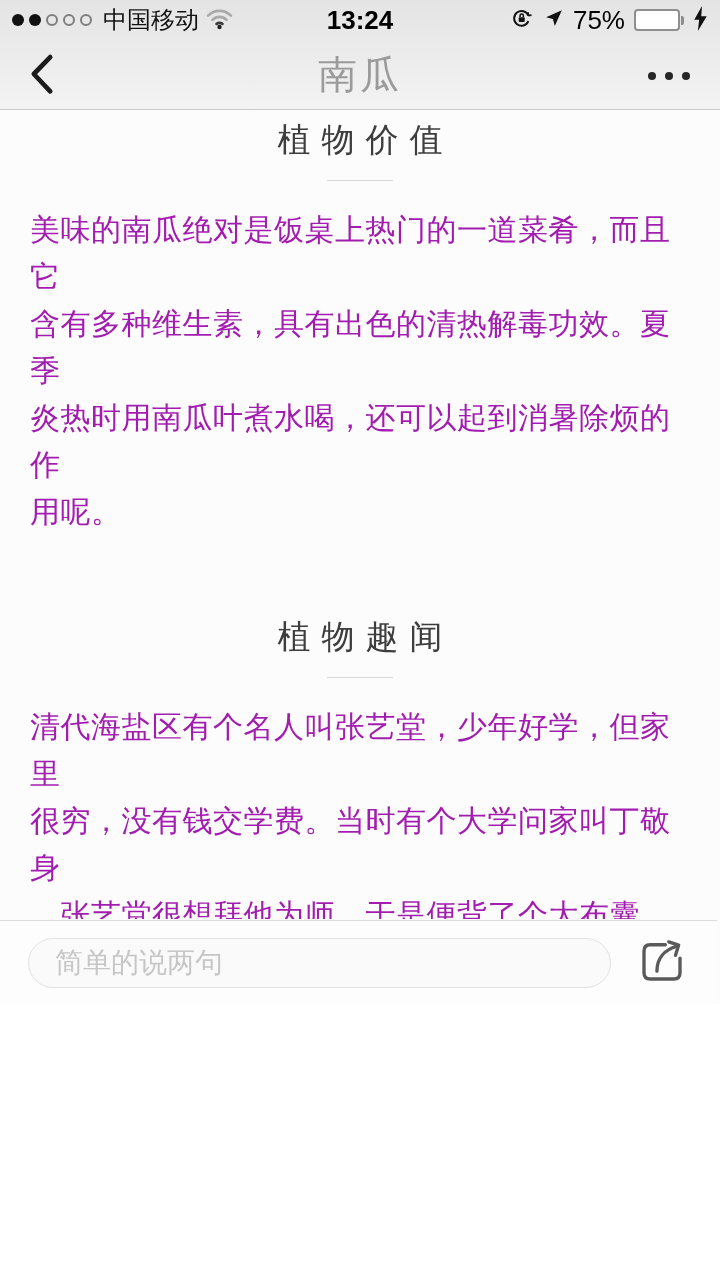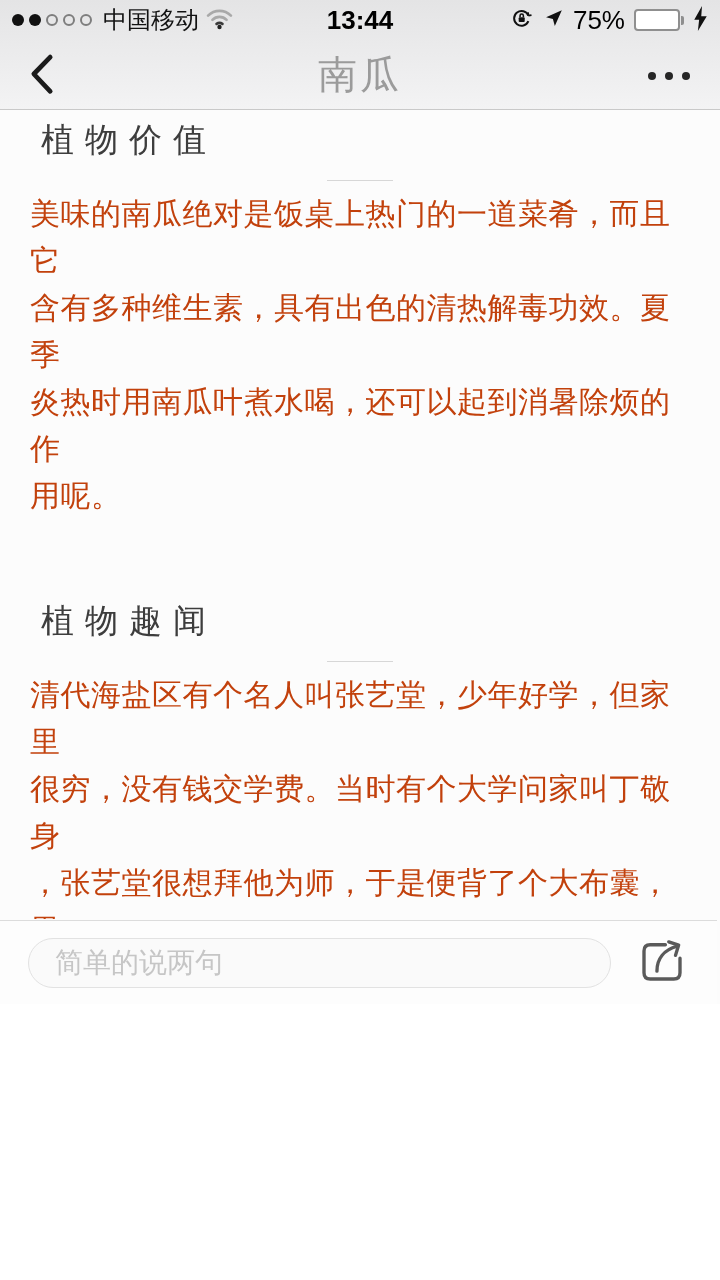--- a/index.html
+++ b/index.html
@@ -27,24 +27,24 @@
 
   .nav-bar { position:relative; height:70px; display:flex; align-items:center; }
   .back-btn { position:absolute; left:28px; top:12px; width:40px; height:48px; display:flex; align-items:center; cursor:pointer; }
   .nav-title { width:100%; text-align:center; font-size:39px; font-weight:300; color:#9b9b9b; letter-spacing:3px; }
   .more-btn { position:absolute; right:28px; top:24px; display:flex; gap:9px; padding:8px 2px; cursor:pointer; }
   .mdot { width:8px; height:8px; border-radius:50%; background:#262626; }
 
   
   .content { position:absolute; top:111px; left:0; right:0; bottom:85px; padding:0 30px; overflow:hidden; }
   .section-title { margin-top:8px; font-family:"Liberation Serif","DejaVu Serif",serif; font-size:33px; line-height:42px;
-                   color:#3d3d3d; text-align:left; letter-spacing:11px; padding-left:11px; }
+                   color:#3d3d3d; text-align:center; letter-spacing:11px; padding-left:11px; }
   .section + .section .section-title { margin-top:81px; }
   .title-divider { width:66px; height:1px; background:#d7d7d7; margin:19px auto 0; }
-  .section-body { margin-top:9px; font-size:30px; line-height:47px; color:#c2410c; font-weight:300;
+  .section-body { margin-top:25px; font-size:30px; line-height:47px; color:#a21caf; font-weight:300;
                   white-space:pre-line; letter-spacing:0.5px; }
 
   
   .bottom-bar { position:absolute; bottom:0; left:0; right:3px; height:84px; background:#fdfdfd;
                 border-top:1px solid #dcdcdc; display:flex; align-items:center; padding:4px 28px; gap:24px; }
   .comment-input { flex:1; height:50px; border-radius:26px; border:1px solid #e2e2e2; background:#fafafa;
                    padding:0 26px; font-size:28px; font-weight:300; color:#555; outline:none;
                    font-family:"Liberation Sans","DejaVu Sans",sans-serif; }
   .comment-input::placeholder { color:#c6c6c6; }
   .share-btn { width:54px; height:54px; display:flex; align-items:center; justify-content:center; cursor:pointer; }
@@ -67,21 +67,21 @@
         <span class="carrier">中国移动</span>
         <span>
           <svg width="27" height="23" viewBox="0 0 26 22">
             <path d="M2 8.2 a15.5 15.5 0 0 1 22 0" stroke="#a9a9a9" stroke-width="2.6" fill="none" stroke-linecap="round"></path>
             <path d="M6.2 12.3 a9.5 9.5 0 0 1 13.6 0" stroke="#a9a9a9" stroke-width="2.6" fill="none" stroke-linecap="round"></path>
             <path d="M10.2 16.2 a5 5 0 0 1 5.6 0" stroke="#3a3a3a" stroke-width="2.6" fill="none" stroke-linecap="round"></path>
             <circle cx="13" cy="19.2" r="2.1" fill="#222"></circle>
           </svg>
         </span>
       </div>
-      <div class="sb-time">13:44</div>
+      <div class="sb-time">13:24</div>
       <div class="sb-right">
         <span>
           <svg width="25" height="25" viewBox="0 0 24 24">
             <path d="M18.6 14.5 A7.1 7.1 0 1 1 18.6 9.2" fill="none" stroke="#111" stroke-width="1.9"></path>
             <path d="M18.6 9.2 l3 -0.5 M18.6 9.2 l-0.3 -3" stroke="#111" stroke-width="1.7" fill="none"></path>
             <path d="M10.6 10.8 v-1.5 a1.6 1.6 0 0 1 3.2 0 v1.5" fill="none" stroke="#111" stroke-width="1.5"></path>
             <rect x="9.3" y="10.8" width="5.8" height="4.6" rx="0.9" fill="#111"></rect>
           </svg>
         </span>
         <span>

